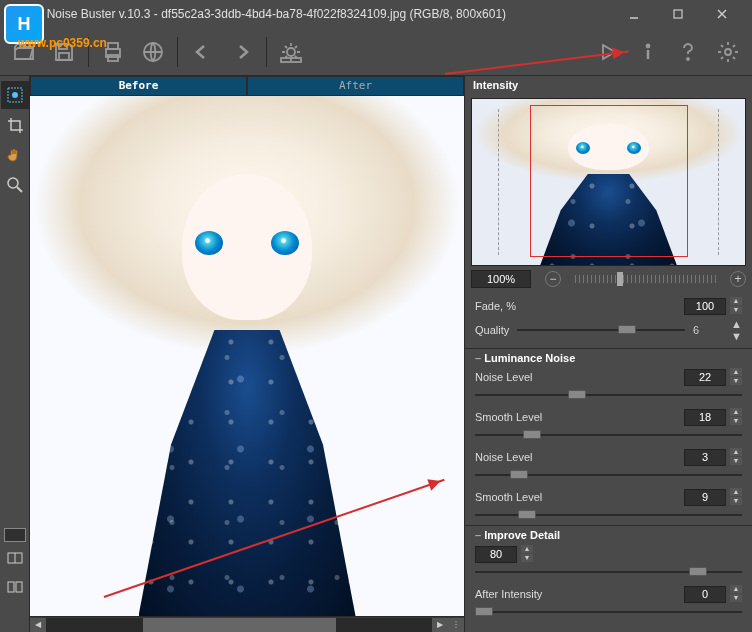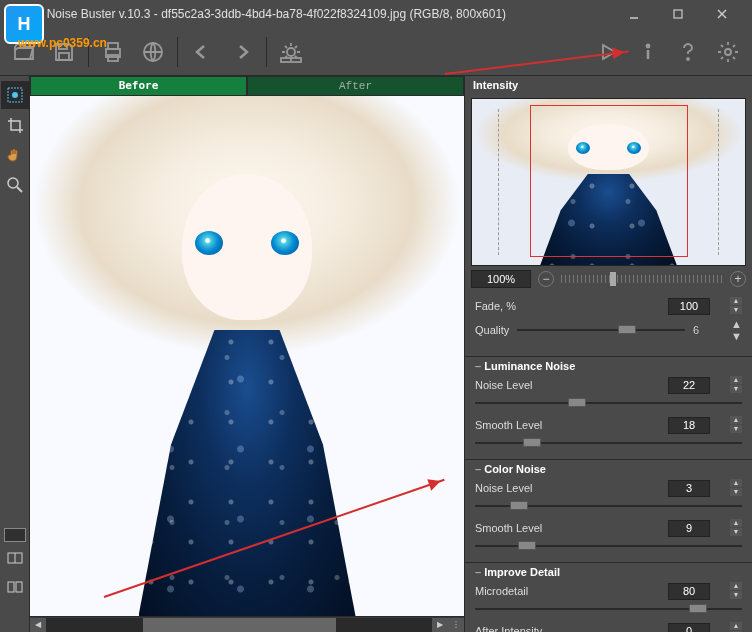--- a/index.html
+++ b/index.html
@@ -27,22 +27,22 @@
 .lefttools { width: 30px; background: #4a4a4a; border-right: 1px solid #2a2a2a; display: flex; flex-direction: column; padding-top: 4px; }
 .lefttools .ltbtn { width: 28px; height: 28px; display: flex; align-items: center; justify-content: center; cursor: pointer; margin: 1px; }
 .lefttools .ltbtn.active { background: #2a2a2a; }
 .lefttools .ltbtn svg { width: 18px; height: 18px; }
 .lefttools .bottom { margin-top: auto; margin-bottom: 30px; }
 .lefttools .swatch { width: 22px; height: 14px; border: 1px solid #888; margin: 2px auto; background: #303030; }
 
 .canvas-area { flex: 1; display: flex; flex-direction: column; min-width: 0; }
 .tabbar { height: 20px; display: flex; background: #3a3a3a; }
 .tabbar .tab { flex: 1; text-align: center; border: 1px solid #2a2a2a; font-family: monospace; font-size: 11px; line-height: 18px; cursor: pointer; }
-.tabbar .tab.active { background: #15803d; color: #fff; font-weight: bold; }
-.tabbar .tab:not(.active) { background: #14532d; color: #aaa; font-family: Liberation Mono, monospace; }
+.tabbar .tab.active { background: #0c4a6e; color: #fff; font-weight: bold; }
+.tabbar .tab:not(.active) { background: #0c4a6e; color: #aaa; }
 
 .canvas { flex: 1; background: #f8faff; position: relative; overflow: hidden; }
 .canvas .anime { position: absolute; inset: 0; }
 .hair { position: absolute; top: 0; left: 0; right: 0; height: 75%; background: radial-gradient(ellipse 70% 55% at 50% 28%, #fff8f0 0%, #f5ede0 30%, #e8dcc8 55%, transparent 70%); }
 .face { position: absolute; top: 15%; left: 35%; width: 30%; height: 28%; background: #fef5f0; border-radius: 50% 50% 45% 45%; }
 .eye { position: absolute; width: 28px; height: 24px; background: radial-gradient(circle at 45% 40%, #fff 8%, #4dd0e1 15%, #0288d1 50%, #01579b 90%); border-radius: 50%; top: 26%; }
 .eye.l { left: 38%; }
 .eye.r { right: 38%; }
 .dress { position: absolute; top: 45%; left: 25%; width: 50%; height: 55%; background: radial-gradient(ellipse at 50% 20%, #1a4d8f 0%, #0d2f5e 30%, #071e3f 60%, #030f22 100%); clip-path: polygon(35% 0, 65% 0, 85% 40%, 100% 100%, 0 100%, 15% 40%); }
 .dress::before { content:''; position:absolute; inset:0; background: radial-gradient(circle at 30% 30%, rgba(255,255,255,0.3) 2px, transparent 3px), radial-gradient(circle at 60% 50%, rgba(255,255,255,0.25) 2px, transparent 3px), radial-gradient(circle at 45% 70%, rgba(180,210,255,0.3) 3px, transparent 4px); background-size: 40px 40px, 55px 55px, 70px 70px; }
@@ -59,42 +59,42 @@
 .hscroll .sthumb { position: absolute; left: 25%; width: 50%; height: 100%; background: #666; }
 
 .rightpanel { width: 288px; background: #4a4a4a; border-left: 1px solid #2a2a2a; display: flex; flex-direction: column; font-family: monospace; }
 .nav-head { height: 20px; padding: 3px 8px; font-weight: bold; font-size: 11px; color: #fff; }
 .nav-view { height: 168px; background: #e8ecf4; margin: 2px 6px; border: 1px solid #222; position: relative; overflow: hidden; }
 .nav-view .anime { position: absolute; inset: 0; transform: scale(1); }
 .nav-rect { position: absolute; top: 6px; left: 58px; width: 158px; height: 152px; border: 1px solid #e03030; }
 .nav-dash-l { position: absolute; top: 10px; left: 26px; width: 0; height: 146px; border-left: 1px dashed #999; }
 .nav-dash-r { position: absolute; top: 10px; right: 26px; width: 0; height: 146px; border-left: 1px dashed #999; }
 
-.zoombar { height: 22px; display: flex; align-items: center; padding: 0 6px; gap: 7px; }
+.zoombar { height: 22px; display: flex; align-items: center; padding: 0 6px; gap: 14px; }
 .zoombar .zval { width: 60px; height: 18px; background: #303030; border: 1px solid #222; text-align: center; line-height: 16px; color: #fff; font-size: 11px; }
 .zoombar .zbtn { width: 16px; height: 16px; border: 1px solid #777; border-radius: 50%; display: flex; align-items: center; justify-content: center; color: #ccc; font-size: 12px; cursor: pointer; line-height: 1; }
 .zoombar .zslider { flex: 1; height: 8px; background: repeating-linear-gradient(90deg, #777 0 1px, transparent 1px 4px); position: relative; }
 .zoombar .zslider::after { content:''; position:absolute; left: 30%; top: -3px; width: 6px; height: 14px; background: #aaa; }
 
 .params { flex: 1; overflow-y: auto; padding: 4px 0; }
 .params::-webkit-scrollbar { width: 14px; }
 .params::-webkit-scrollbar-track { background: #2a2a2a; }
 .params::-webkit-scrollbar-thumb { background: #666; }
 
-.prow { padding: 2px 10px; display: flex; align-items: center; height: 24px; gap: 20px; }
+.prow { padding: 2px 10px; display: flex; align-items: center; height: 24px; gap: 4px; }
 .prow .plabel { flex: 1; color: #ddd; font-size: 11px; }
 .prow .pval { width: 42px; height: 17px; background: #303030; border: 1px solid #222; text-align: center; color: #fff; font-size: 11px; line-height: 15px; }
 .prow .pspin { width: 12px; display: flex; flex-direction: column; }
 .prow .pspin div { height: 8px; font-size: 7px; color: #ccc; text-align: center; line-height: 8px; cursor: pointer; background: #555; margin-bottom: 1px; }
 
 .pslider { height: 12px; margin: 0 10px 4px 10px; position: relative; }
 .pslider .track { position: absolute; top: 5px; left: 0; right: 0; height: 2px; background: #2a2a2a; }
 .pslider .thumb { position: absolute; top: 1px; width: 18px; height: 9px; background: #888; border: 1px solid #555; }
 
-.pgroup { padding: 3px 4px 1px 10px; color: #fff; font-weight: bold; font-size: 11px; border-top: 1px solid #2a2a2a; margin-top: 10px; }
+.pgroup { padding: 3px 4px 1px 10px; color: #fff; font-weight: bold; font-size: 11px; border-top: 1px solid #2a2a2a; margin-top: 2px; }
 .pgroup::before { content:'– '; color: #aaa; }
 
 .qslider-row { display: flex; align-items: center; padding: 0 10px 4px 10px; gap: 8px; }
 .qslider-row .plabel { color: #ddd; font-size: 11px; }
 .qslider-row .qtrack { flex: 1; height: 10px; position: relative; }
 .qslider-row .qtrack .track { position: absolute; top: 4px; left: 0; right: 0; height: 2px; background: #2a2a2a; }
 .qslider-row .qtrack .thumb { position: absolute; top: 0; width: 18px; height: 9px; background: #888; border: 1px solid #555; }
 </style>
 </head>
 <body>
@@ -330,21 +330,20 @@
         <div class="pspin">
             <div>▲</div>
             <div>▼</div>
           </div>
       </div>
       <div class="pslider">
           <div class="track"></div>
           <div class="thumb" style="left:18%"></div>
         </div>
 
-      <div class="pgroup">Color Noise</div>
       <div class="prow">
         <div class="plabel">Noise Level</div>
         <div class="pval">3</div>
         <div class="pspin">
             <div>▲</div>
             <div>▼</div>
           </div>
       </div>
       <div class="pslider">
           <div class="track"></div>
@@ -358,21 +357,20 @@
             <div>▼</div>
           </div>
       </div>
       <div class="pslider">
           <div class="track"></div>
           <div class="thumb" style="left:16%"></div>
         </div>
 
       <div class="pgroup">Improve Detail</div>
       <div class="prow">
-        <div class="plabel">Microdetail</div>
         <div class="pval">80</div>
         <div class="pspin">
             <div>▲</div>
             <div>▼</div>
           </div>
       </div>
       <div class="pslider">
           <div class="track"></div>
           <div class="thumb" style="left:80%"></div>
         </div>

